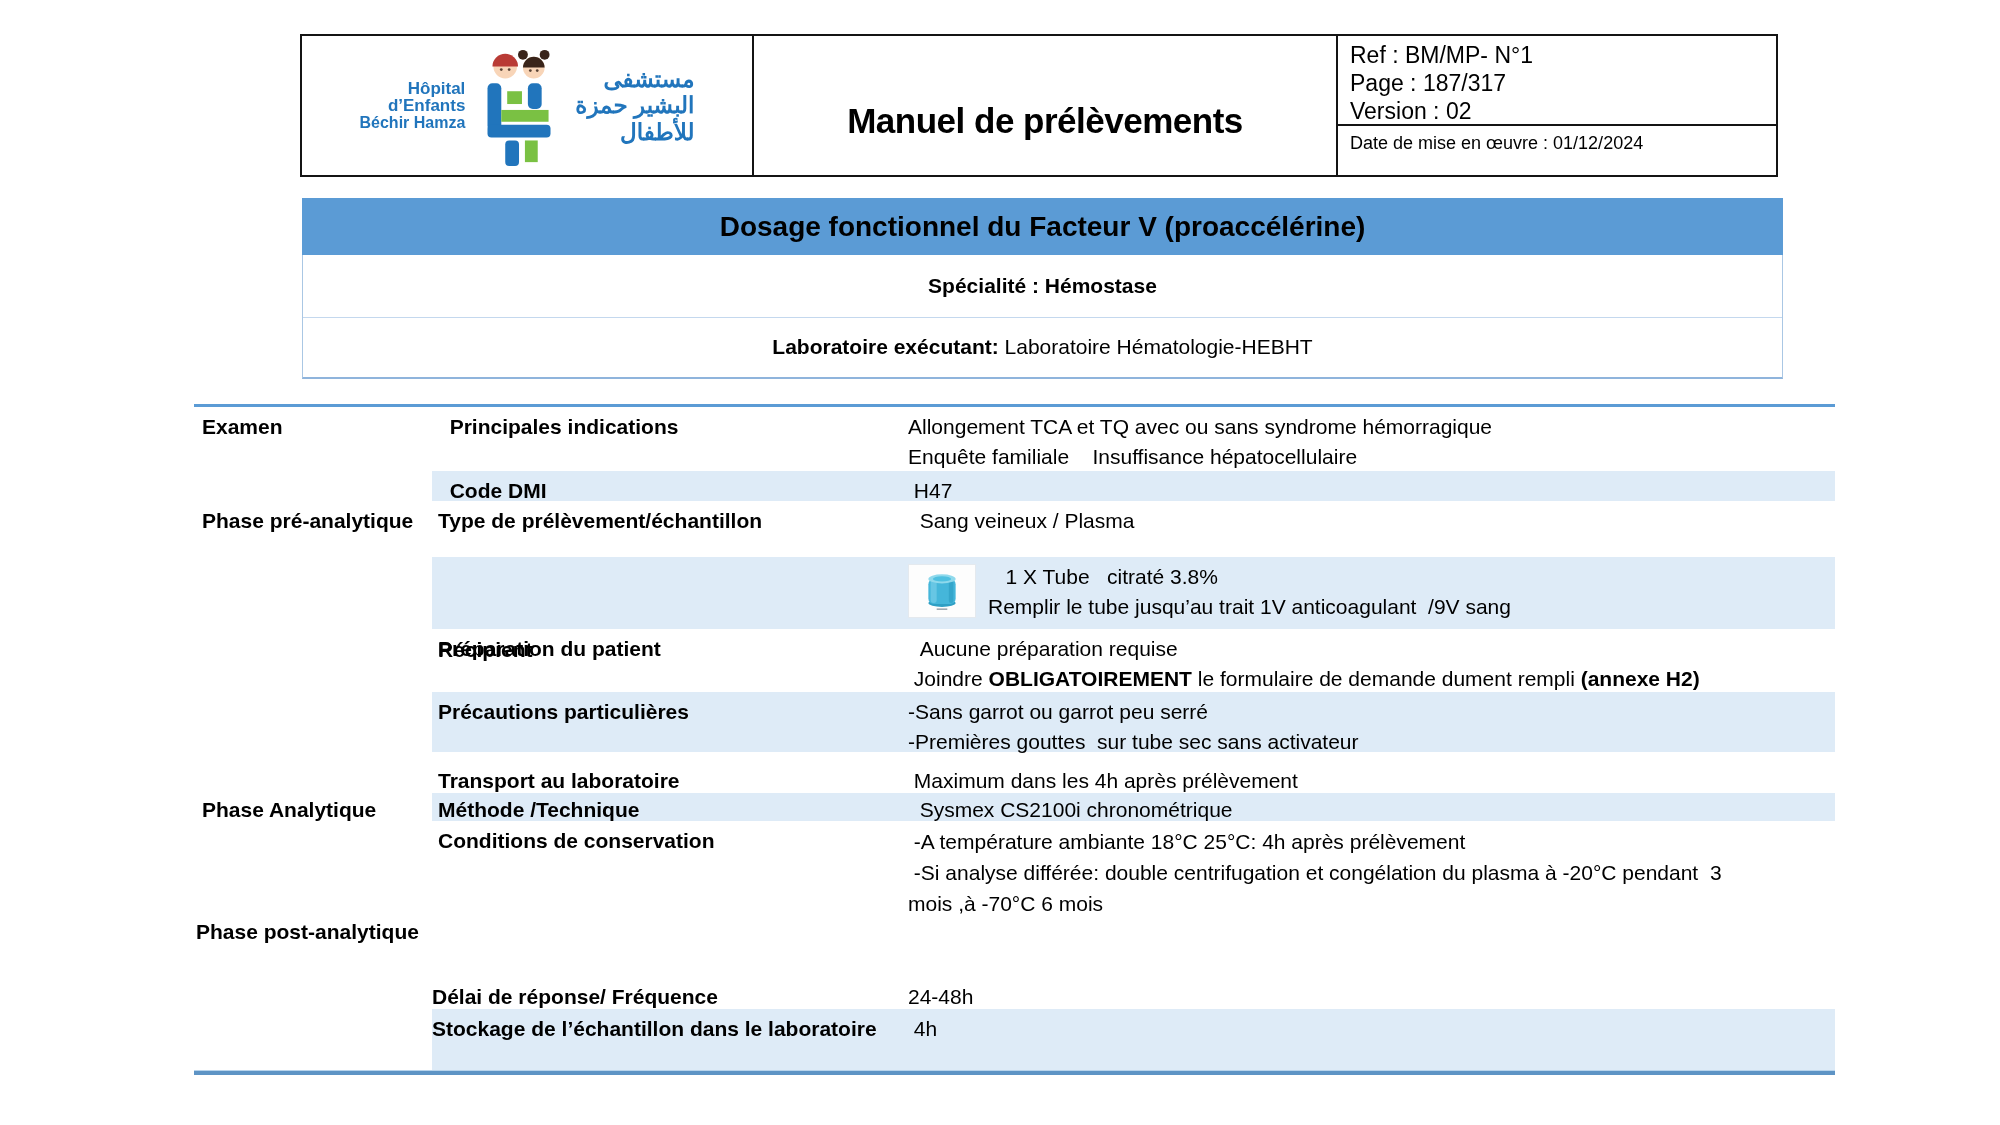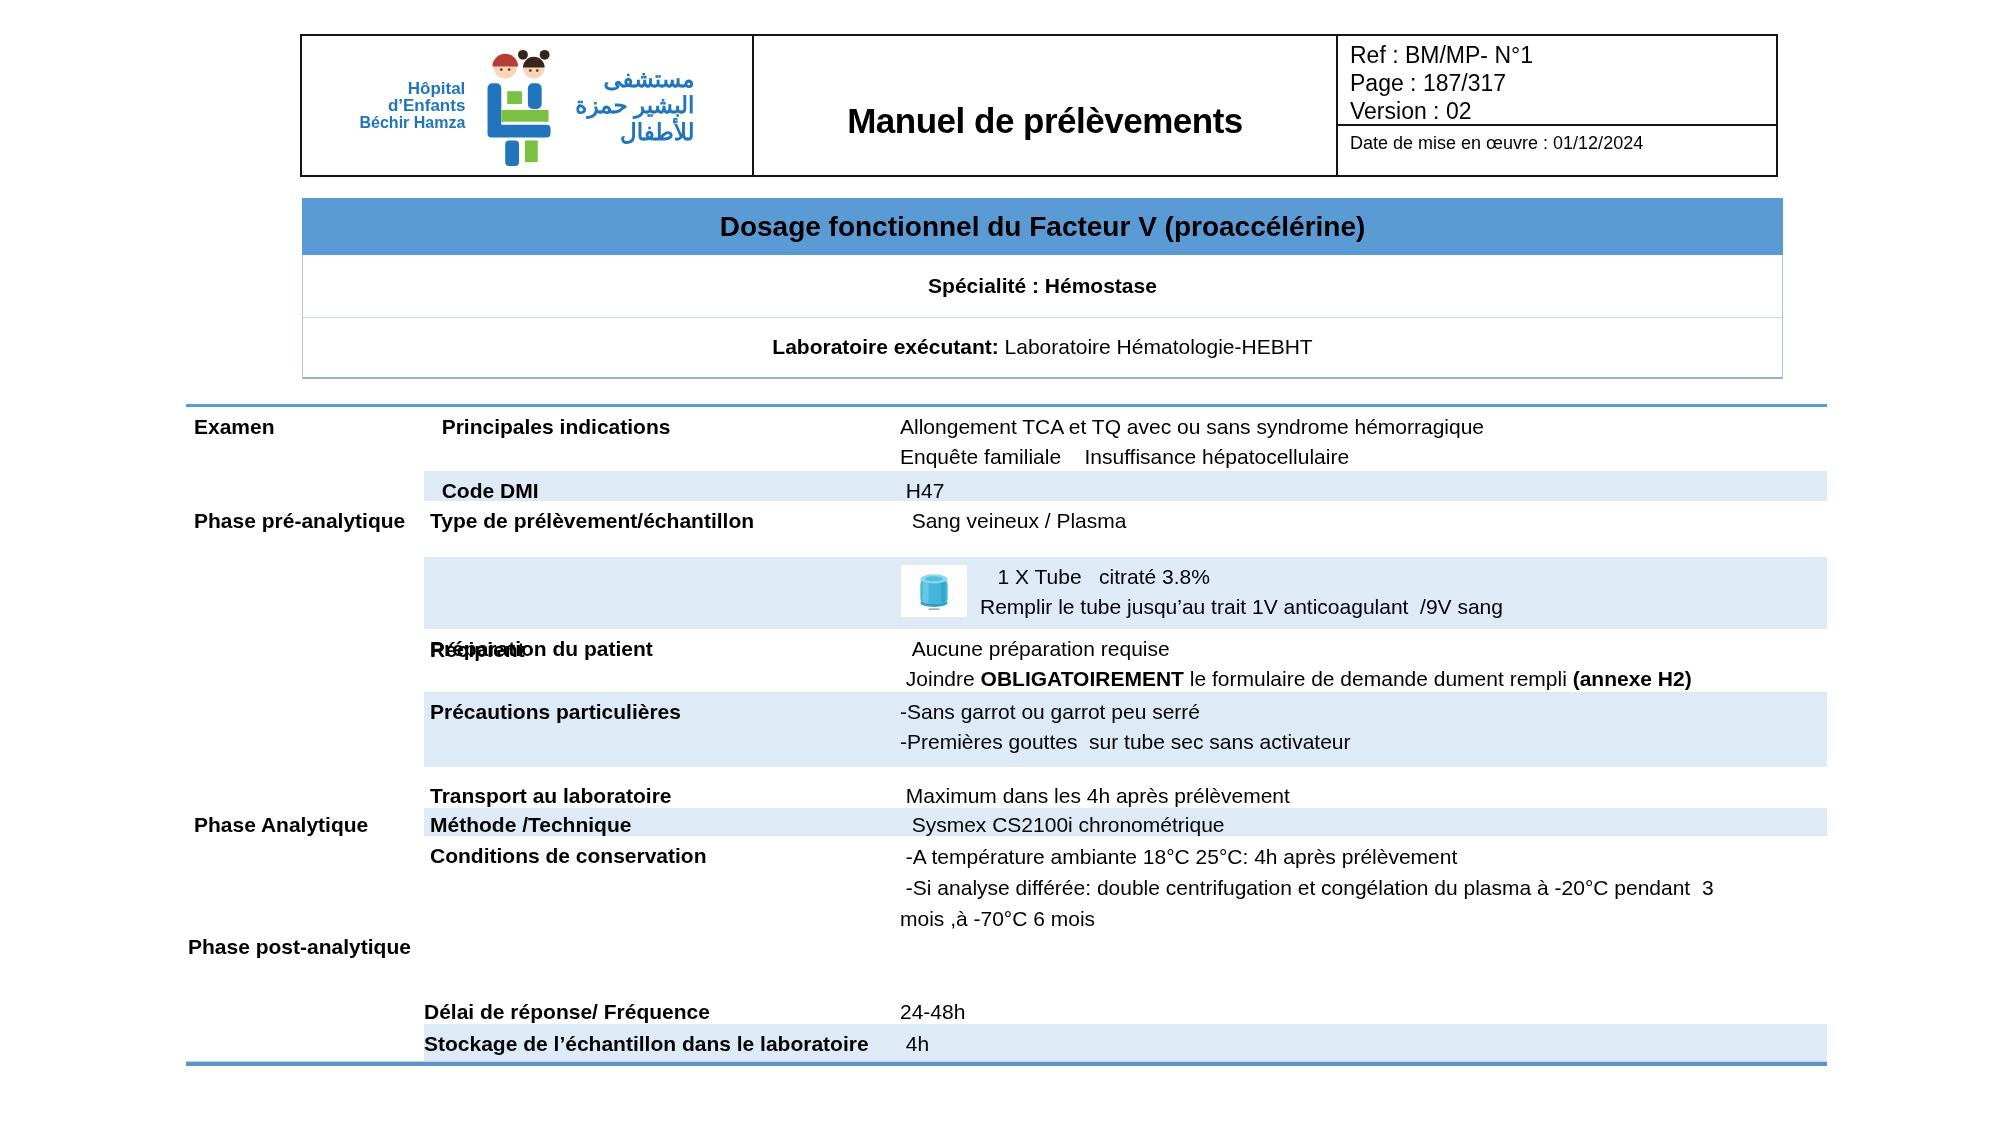--- a/index.html
+++ b/index.html
@@ -32,34 +32,34 @@
   .banner{
     height:57px;background:#5b9bd5;color:#000000;font-weight:bold;font-size:28px;
     display:flex;align-items:center;justify-content:center;margin:-1px -1px 0 -1px;
   }
   .specialty-row{height:62px;display:flex;align-items:center;justify-content:center;
     font-weight:bold;font-size:21px;border-bottom:1px solid #c4d8ee;}
   .lab-row{height:58px;display:flex;align-items:center;justify-content:center;font-size:21px;}
   .lab-row .lab-label{font-weight:bold;white-space:pre-wrap;}
   .lab-row .lab-value{white-space:pre-wrap;}
   
-  .main-table{position:absolute;left:186px;top:404px;width:1641px;}
+  .main-table{position:absolute;left:194px;top:404px;width:1641px;}
   .rule-top{height:3px;background:#5b9bd5;}
   .rule-bottom{height:4px;background:#5e94c5;border-top:1px solid #b8d4ec;}
   .trow{display:flex;box-sizing:border-box;}
   .c1{width:238px;padding:5px 0 0 8px;font-weight:bold;font-size:21px;line-height:30px;box-sizing:border-box;white-space:pre-wrap;}
   .cwrap{flex:1;display:flex;box-sizing:border-box;}
   .blue .cwrap{background:#deebf7;}
   .c2{width:468px;padding:5px 0 0 6px;font-weight:bold;font-size:21px;line-height:30px;box-sizing:border-box;white-space:pre-wrap;}
   .c3{flex:1;padding:5px 0 0 8px;font-size:21px;line-height:30px;box-sizing:border-box;}
   .val{white-space:pre-wrap;}
   .b{font-weight:bold;}
   .h64{height:64px}.h30{height:30px}.h34{height:34px}.h22{height:22px}.h72{height:72px}
-  .h63{height:63px}.h75{height:75px}.h12{height:12px}.h29{height:29px}.h28{height:28px}
-  .h91{height:91px}.h67{height:67px}.h43{height:37px}
+  .h63{height:63px}.h75{height:60px}.h12{height:12px}.h29{height:29px}.h28{height:28px}
+  .h91{height:91px}.h67{height:67px}.h43{height:61px}
   .tube-row{display:flex;}
   .tube-box{width:68px;height:54px;margin:2px 12px 0 0;background:#fdfdfd;border:1px solid #e4e9ee;
     display:flex;align-items:center;justify-content:center;box-sizing:border-box;}
 </style>
 </head>
 <body>
 
 <div class="header-box">
   <div class="logo-cell">
     <div class="logo-fr">

